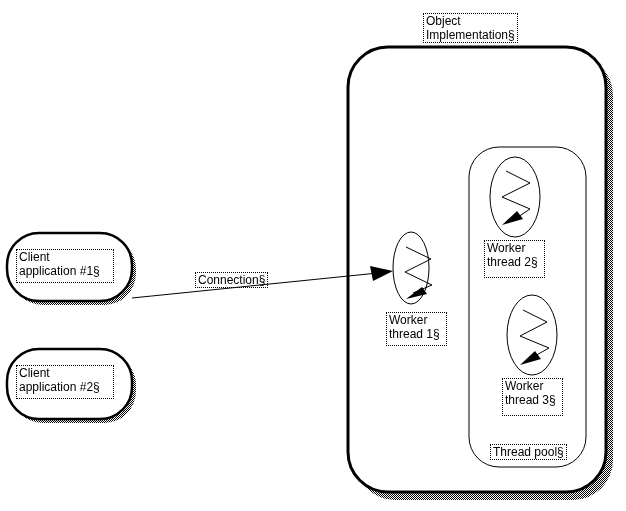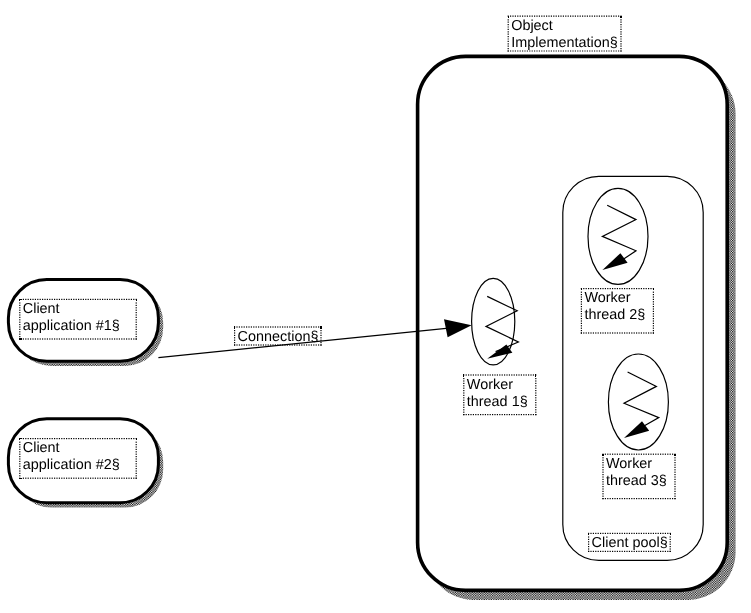--- a/index.html
+++ b/index.html
@@ -68,13 +68,13 @@
 
 <div class="lbl" style="left:386px;top:312px;width:55px;height:32px;">Worker
 thread 1§</div>
 
 <div class="lbl" style="left:484px;top:240px;width:55px;height:36px;">Worker
 thread 2§</div>
 
 <div class="lbl" style="left:502px;top:378px;width:55px;height:36px;">Worker
 thread 3§</div>
 
-<div class="lbl" style="left:490px;top:444px;">Client pool§</div>
+<div class="lbl" style="left:490px;top:444px;">Thread pool§</div>
 
 </body></html>

